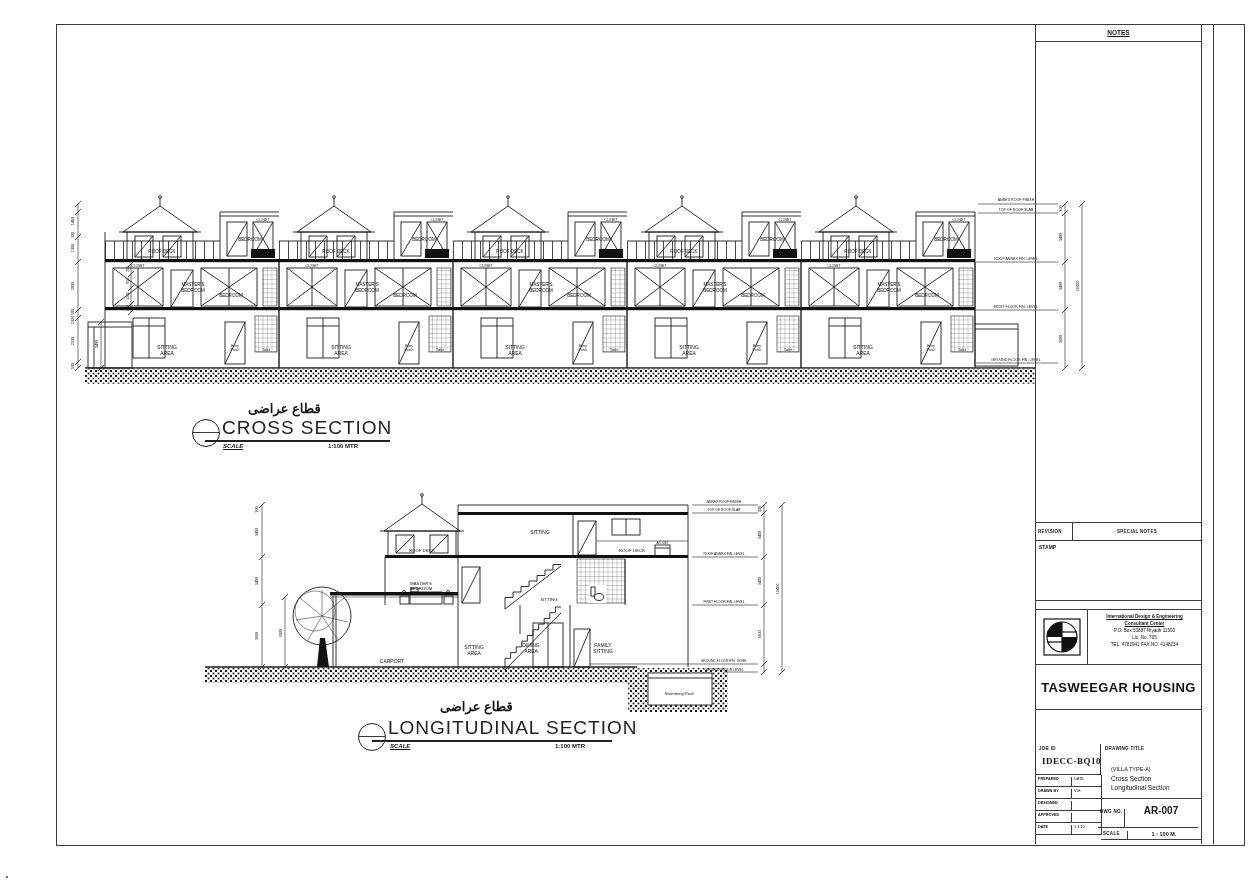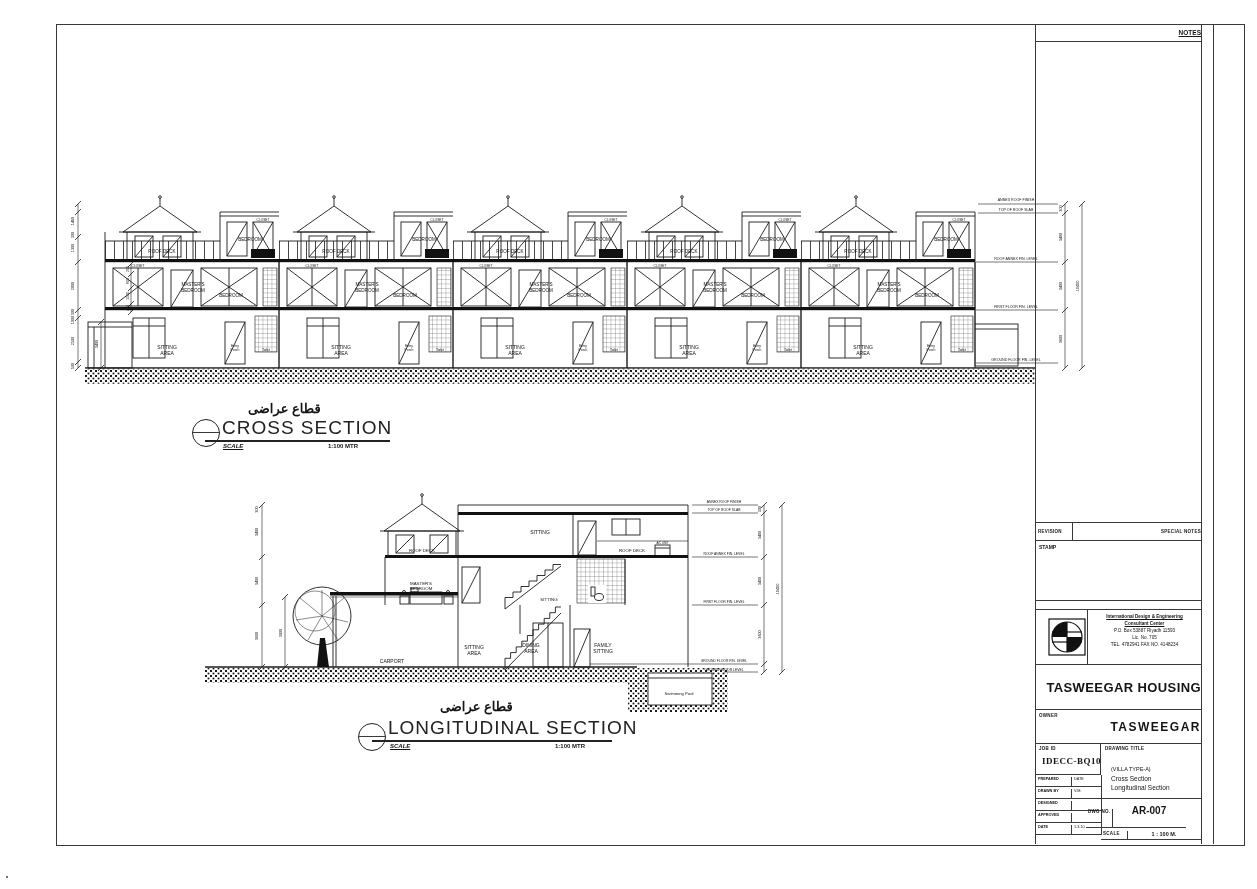--- a/index.html
+++ b/index.html
@@ -9,21 +9,21 @@
   .line{position:absolute;background:#3a3a3a;}
   svg{position:absolute;overflow:visible;}
   svg text{fill:#141414;font-family:"Liberation Sans",sans-serif;}
   
   #sheet-border{left:56px;top:24px;width:1187px;height:820px;border:1.5px solid #3a3a3a;}
   #inner-vline{left:1213px;top:24px;width:1px;height:820px;background:#3a3a3a;}
   
   #titleblock{left:1035px;top:24px;width:165px;height:820px;border-left:1px solid #3a3a3a;border-right:1px solid #3a3a3a;}
   .cell{position:absolute;border-bottom:1px solid #3a3a3a;box-sizing:border-box;}
   .lbl-tiny{font-size:4.5px;font-weight:bold;letter-spacing:.3px;}
-  .ctr{display:flex;align-items:center;justify-content:flex-end;text-align:center;}
+  .ctr{display:flex;align-items:center;justify-content:center;text-align:center;}
   #notes-cell{left:0;top:0;width:165px;height:18px;}
   #notes-cell span{font-size:6.5px;font-weight:bold;text-decoration:underline;}
   #notes-empty{left:0;top:18px;width:165px;height:481px;}
   #rev-cell{left:0;top:499px;width:37px;height:18px;border-right:1px solid #3a3a3a;}
   #specnotes-cell{left:37px;top:499px;width:128px;height:18px;}
   #stamp-cell{left:0;top:517px;width:165px;height:60px;}
   #stamp-cell span{position:absolute;left:3px;top:3px;font-size:5px;font-weight:bold;}
   #gap-cell{left:0;top:577px;width:165px;height:9px;}
   #logo-cell{left:0;top:586px;width:52px;height:55px;border-right:1px solid #3a3a3a;}
   #company-cell{left:52px;top:586px;width:113px;height:55px;padding-top:4px;}
@@ -40,21 +40,21 @@
      font-family:"Liberation Serif",serif;font-size:9px;font-weight:bold;letter-spacing:.5px;}
   #dt-cell{left:65px;top:720px;width:100px;height:55px;}
   #dt-cell .tag{position:absolute;left:4px;top:2px;}
   #dt-cell .l1{position:absolute;left:10px;top:22px;font-size:5.5px;}
   #dt-cell .l2{position:absolute;left:10px;top:31px;font-size:6.5px;}
   #dt-cell .l3{position:absolute;left:10px;top:40px;font-size:6.5px;}
   .aprow{position:absolute;left:0;width:65px;height:12px;border-bottom:1px solid #3a3a3a;box-sizing:border-box;}
   .aprow .al{position:absolute;left:2px;top:2px;font-size:3.8px;font-weight:bold;}
   .aprow .av{position:absolute;left:35px;top:2px;font-size:3.8px;border-left:1px solid #3a3a3a;padding-left:2px;height:10px;width:28px;}
   #ap-wrap{left:0;top:751px;width:65px;height:60px;border-right:1px solid #3a3a3a;}
-  #dwg-cell{left:50px;top:775px;width:100px;height:29px;padding-left:18px;}
+  #dwg-cell{left:62px;top:775px;width:100px;height:29px;padding-left:18px;}
   #dwg-cell .tag{position:absolute;left:2px;top:10px;width:24px;border-right:1px solid #3a3a3a;height:19px;}
   #dwg-cell .val{position:absolute;left:26px;top:6px;width:74px;text-align:center;font-size:10px;font-weight:bold;}
   #scale-cell{left:65px;top:804px;width:100px;height:12px;}
   #scale-cell .tag{position:absolute;left:2px;top:3px;width:24px;border-right:1px solid #3a3a3a;height:9px;}
   #scale-cell .val{position:absolute;left:26px;top:3px;width:74px;text-align:center;font-size:5.5px;font-weight:bold;}
   
   .sec-ar{font-size:13px;font-weight:bold;}
   .sec-en{font-size:19px;letter-spacing:1px;white-space:nowrap;color:#222;}
   .sec-circle{border:1.2px solid #222;border-radius:50%;width:26px;height:26px;}
   .sec-underline{height:2px;background:#222;}
@@ -434,24 +434,20 @@
     <div class="cell" id="company-cell">
       <div class="co-line co-name">International Design &amp; Engineering</div>
       <div class="co-line co-name">Consultant Center</div>
       <div class="co-line">P.O. Box 53887  Riyadh 11593</div>
       <div class="co-line">Lic. No. 705</div>
       <div class="co-line">TEL. 4782941    FAX NO. 4148234</div>
     </div>
     <div class="cell ctr" id="project-cell">
       <span>TASWEEGAR HOUSING</span>
     </div>
-    <div class="cell ctr" id="owner-cell">
-      <span class="tag lbl-tiny">OWNER</span>
-      <span class="val">TASWEEGAR</span>
-    </div>
     <div class="cell" id="jobid-cell">
       <span class="tag lbl-tiny">JOB ID</span>
       <span class="val">IDECC-BQ10</span>
     </div>
     <div class="cell" id="dt-cell">
       <span class="tag lbl-tiny">DRAWING TITLE</span>
       <span class="l1">(VILLA TYPE-A)</span>
       <span class="l2">Cross Section</span>
       <span class="l3">Longitudinal Section</span>
     </div>

